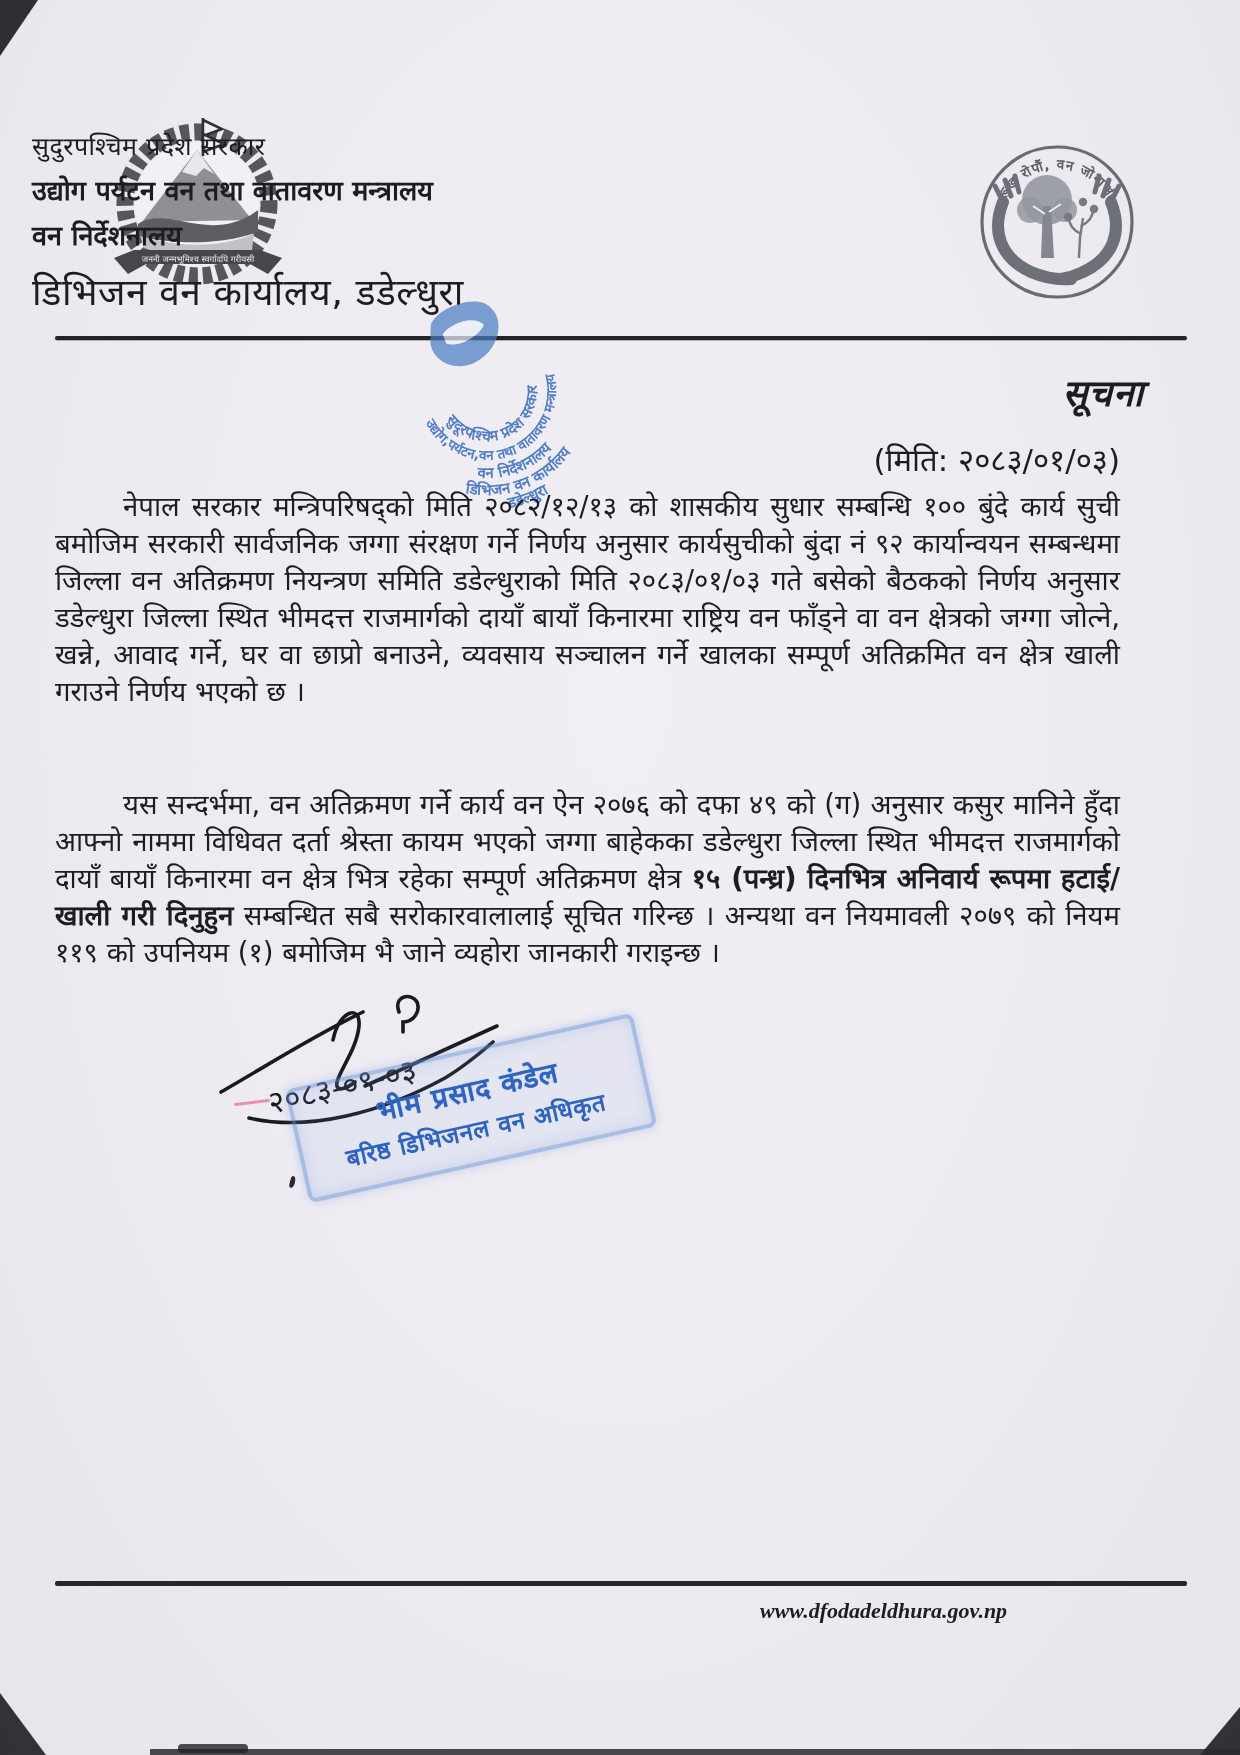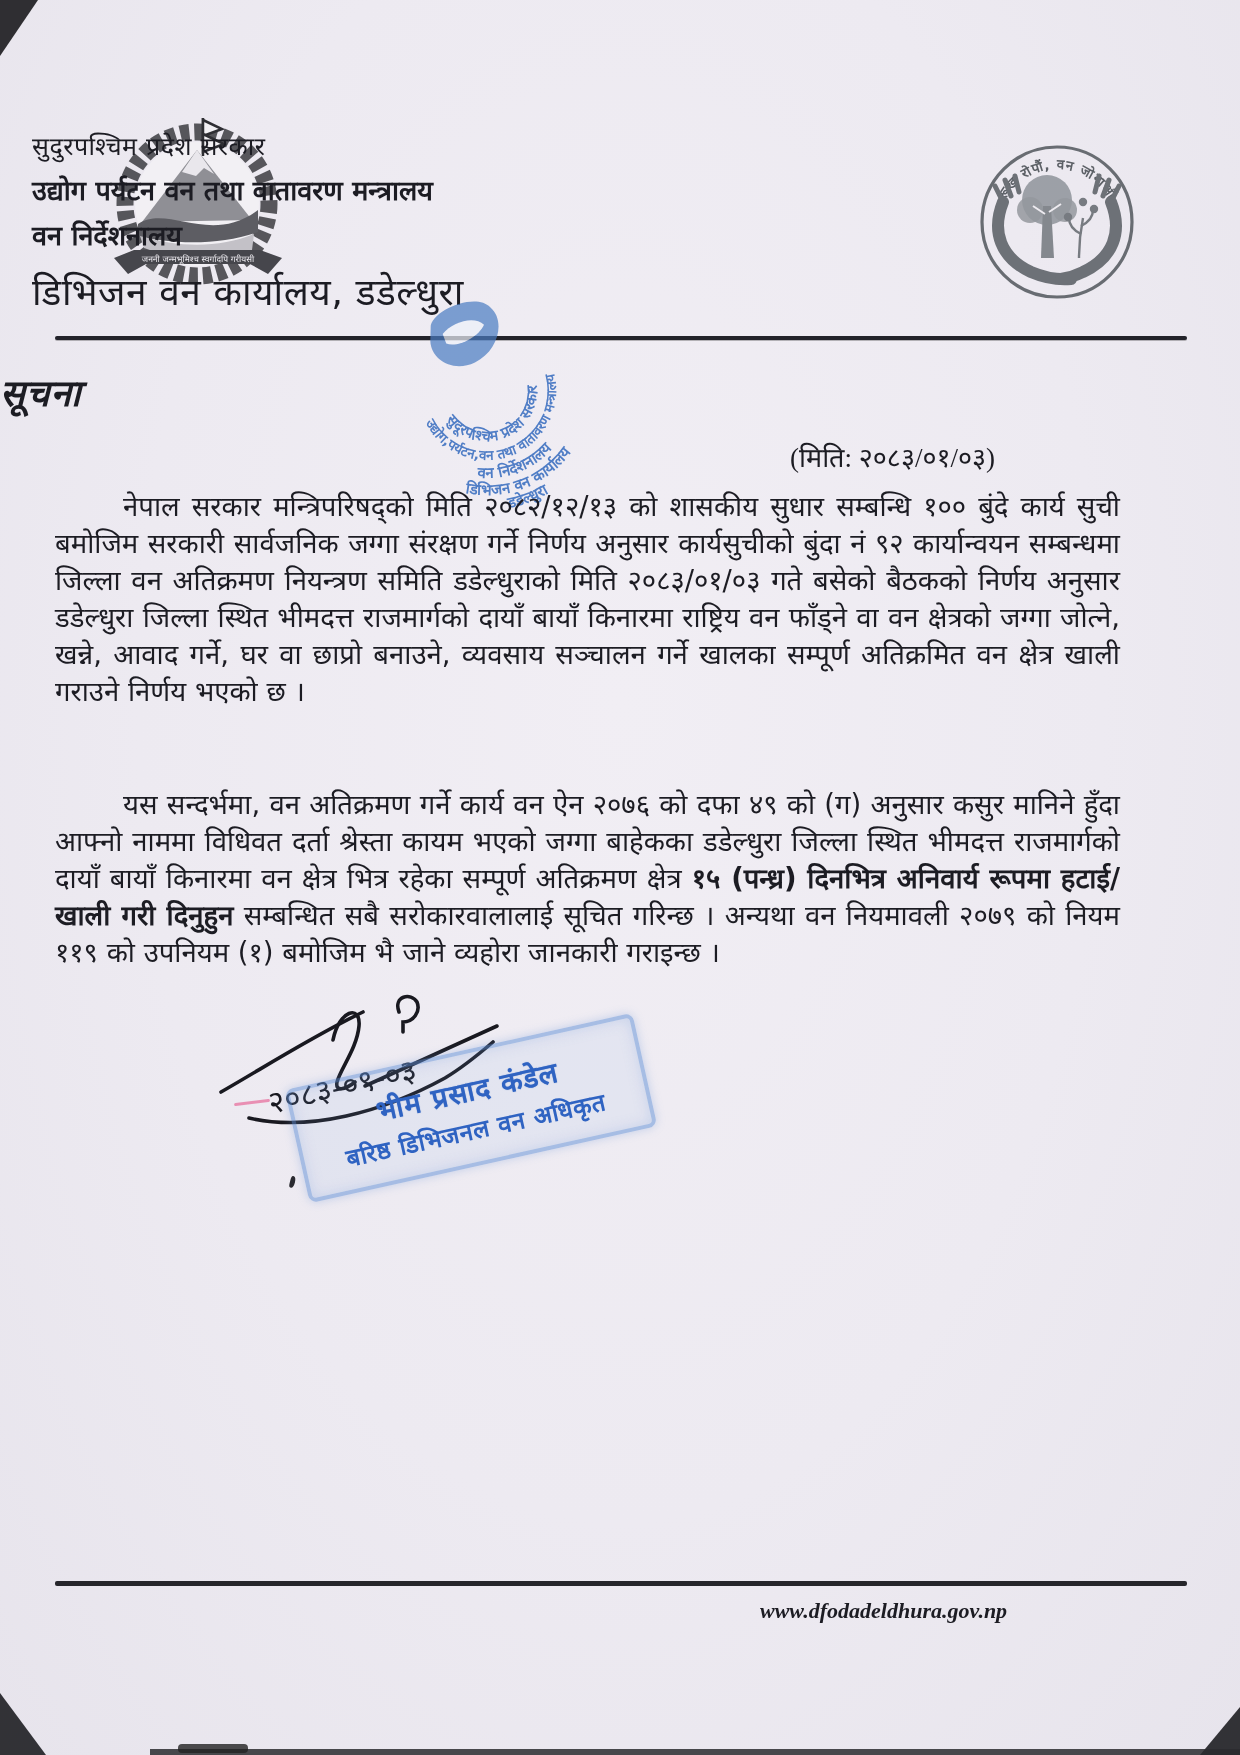--- a/index.html
+++ b/index.html
@@ -17,22 +17,22 @@
   .lh-gov{font-size:25px;letter-spacing:.5px;}
   .lh-ministry{font-size:27px;margin-top:9px;font-weight:600;}
   .lh-dir{font-size:27px;margin-top:8px;font-weight:600;}
   .lh-office{font-size:37px;margin-top:12px;font-weight:400;letter-spacing:.5px;}
   .emblem{position:absolute;left:100px;top:110px;width:195px;height:182px;}
   .forest-logo{position:absolute;left:975px;top:140px;width:164px;height:164px;}
   .rule-top{position:absolute;left:55px;top:336px;width:1132px;height:4px;background:#23232a;border-radius:2px;box-shadow:0 1px 0 rgba(0,0,0,.25);}
   
   .round-stamp{position:absolute;left:362px;top:266px;width:250px;height:250px;transform:rotate(-21deg);opacity:.88;}
   
-  .notice-title{position:absolute;left:0;top:366px;width:1144px;text-align:left;font-size:37px;font-weight:800;font-style:italic;letter-spacing:1px;}
-  .date-line{position:absolute;left:790px;top:438px;width:330px;text-align:left;font-size:27px;font-family:Liberation Serif, serif;}
+  .notice-title{position:absolute;left:0;top:366px;width:1144px;text-align:right;font-size:37px;font-weight:800;font-style:italic;letter-spacing:1px;}
+  .date-line{position:absolute;left:790px;top:438px;width:330px;text-align:right;font-size:31px;}
   
   .para{position:absolute;left:55px;width:1065px;font-size:27.5px;line-height:37px;text-align:justify;text-indent:68px;}
   .para1{top:488px;}
   .para2{top:786px;}
   .para b{font-weight:800;}
   
   .signature{position:absolute;left:213px;top:988px;width:340px;height:150px;}
   .officer-stamp{
     position:absolute;left:293px;top:1050px;width:348px;height:108px;
     transform:rotate(-12.5deg);

